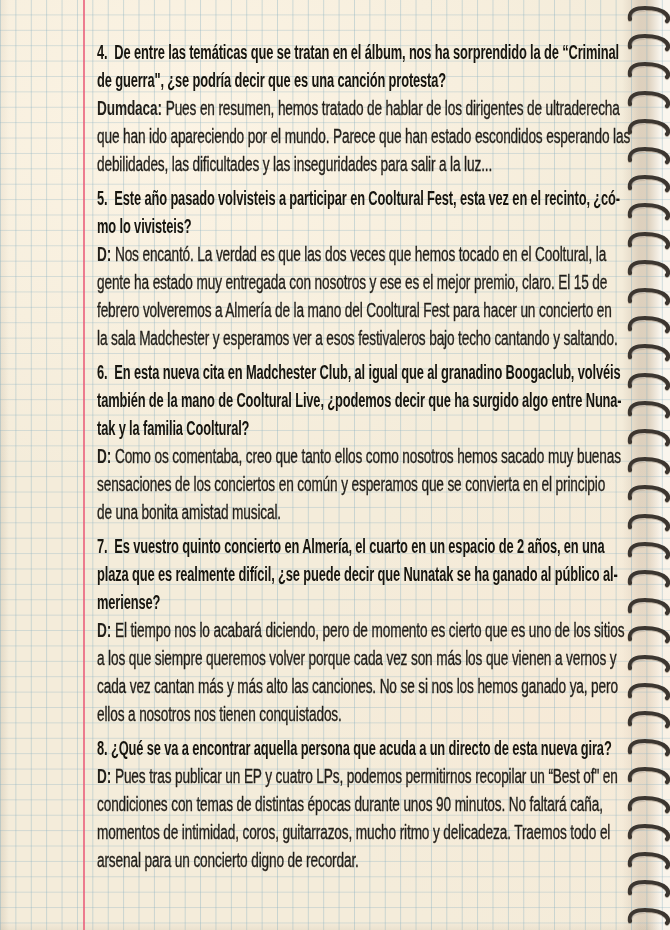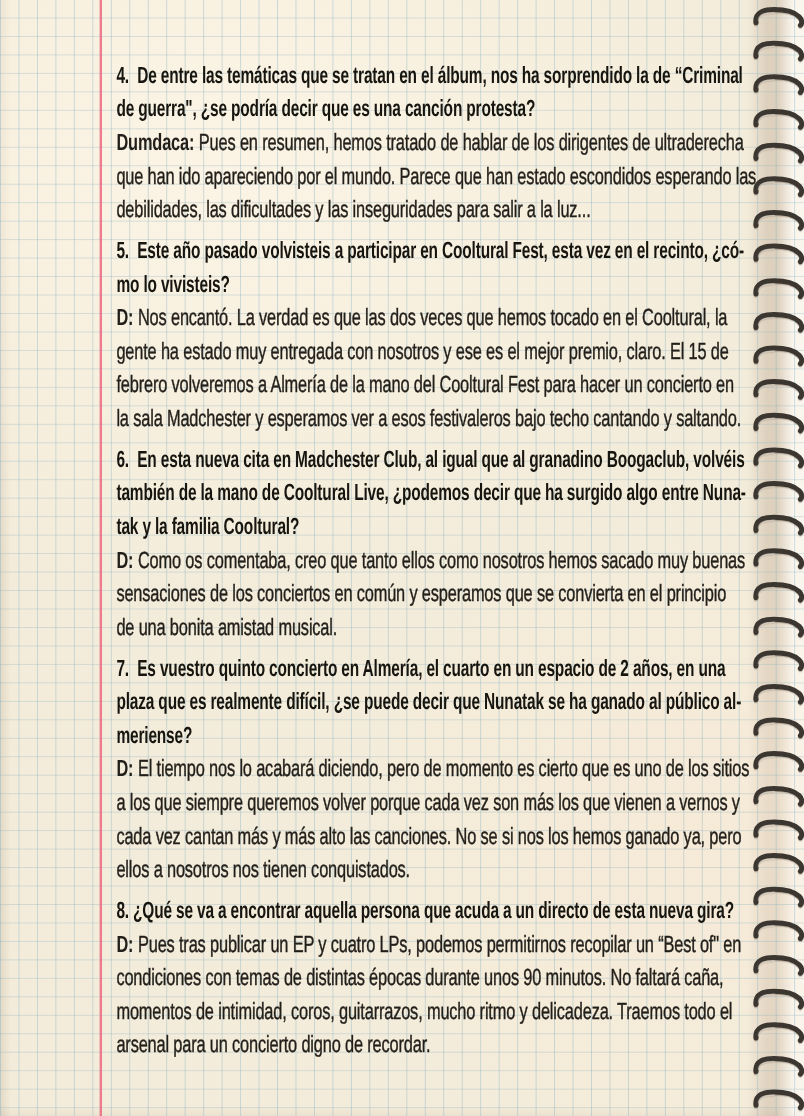--- a/index.html
+++ b/index.html
@@ -20,21 +20,21 @@
       linear-gradient(90deg, rgba(90,70,50,.12), rgba(0,0,0,0) 9px),
       linear-gradient(270deg, rgba(255,255,255,.55) 0 9px, rgba(129,98,76,.20) 22px 31px, rgba(0,0,0,0) 48px),
       linear-gradient(0deg, rgba(120,95,70,.08), rgba(0,0,0,0) 8px);
     background-size:15.4px 100%, 100% 15.4px, 100% 100%, 100% 100%, 100% 100%, 100% 100%, 100% 100%;
   }
   .margin-rule{
     position:absolute;left:83px;top:0;bottom:0;width:2px;
     opacity:.8;
   }
   .page-text{
-    position:absolute;left:97px;top:49px;right:46px;
+    position:absolute;left:97px;top:38px;right:46px;
   }
   .section{margin-bottom:6px;}
   .line{
     height:28px;line-height:28px;
     font-size:19.5px;
     white-space:pre;
     transform-origin:0 50%;
   }
   .line.q{
     font-weight:700;

